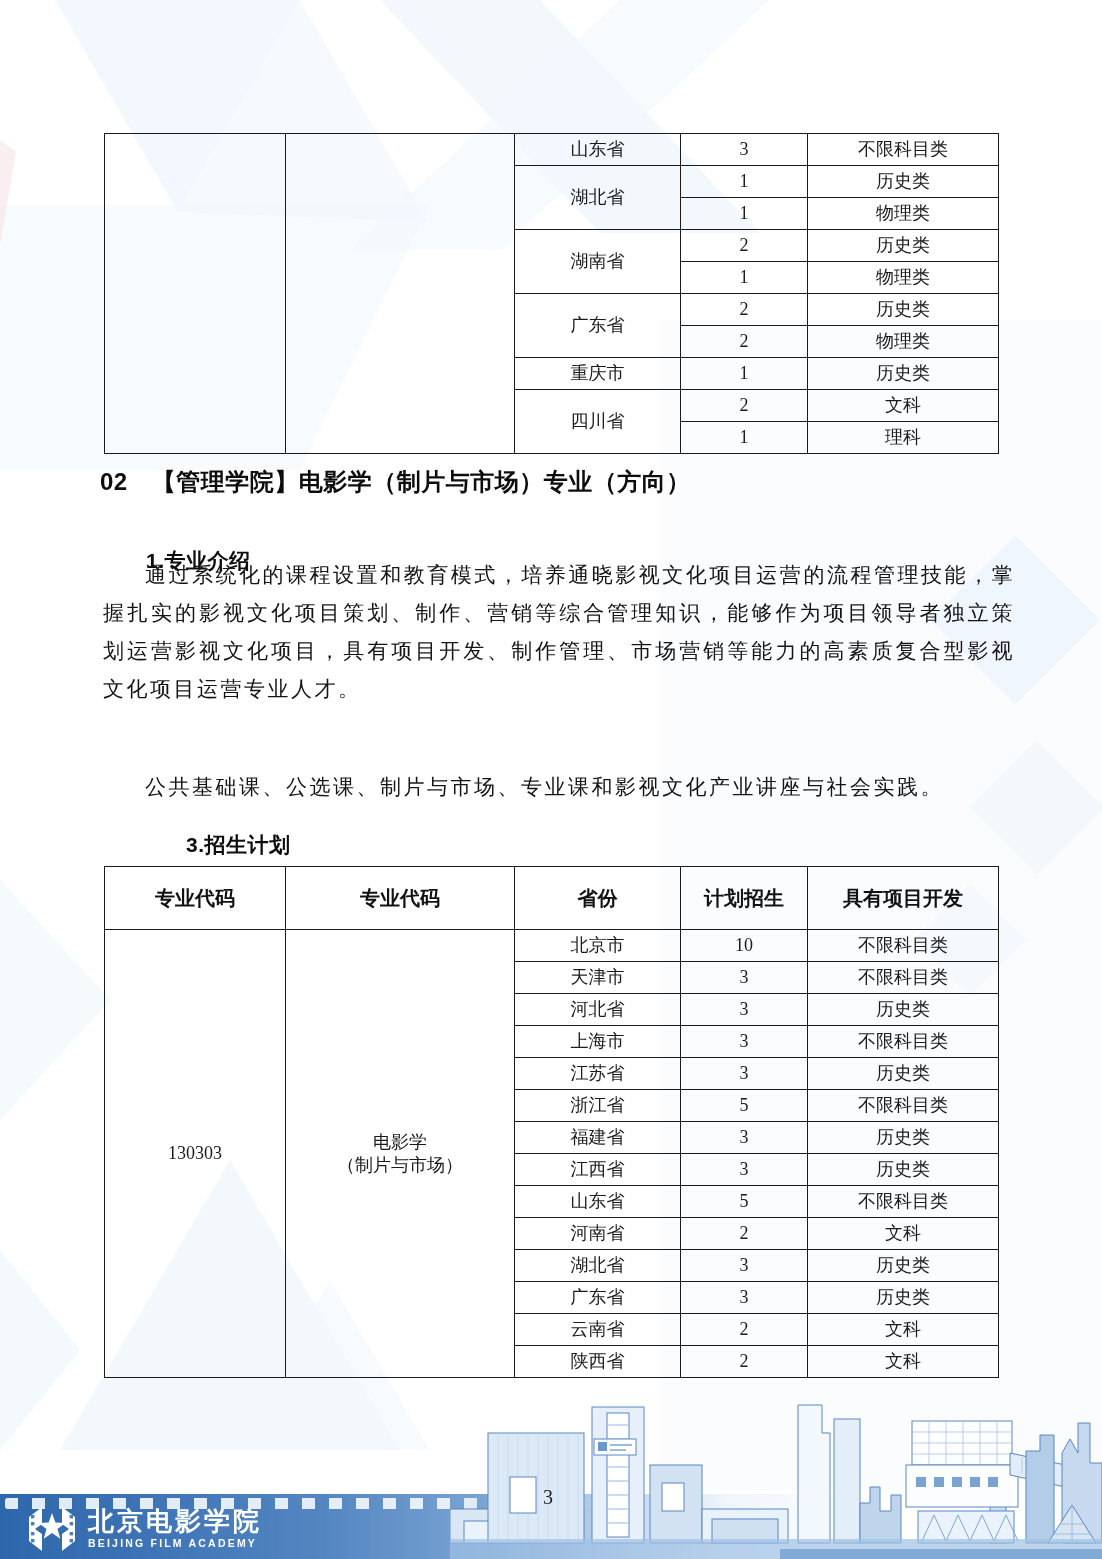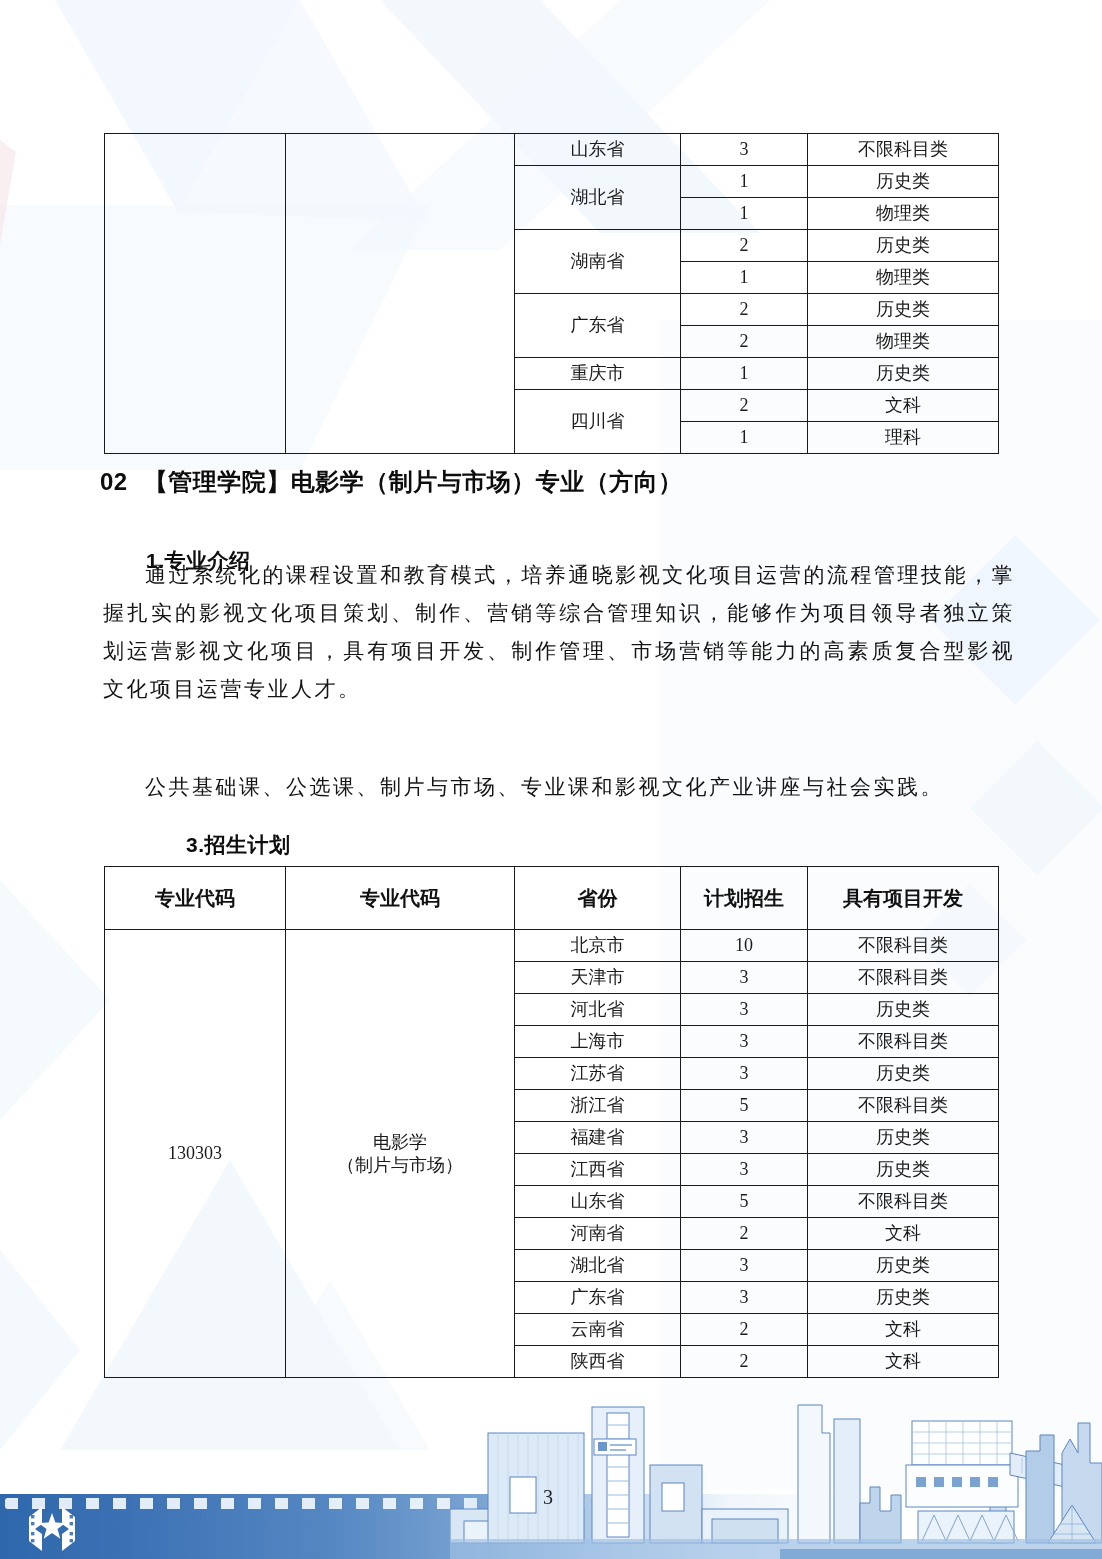--- a/index.html
+++ b/index.html
@@ -38,21 +38,21 @@
   }
   .c1{width:181px;}.c2{width:229px;}.c3{width:166px;}.c4{width:127px;}.c5{width:191px;}
   .major-cell{font-size:18px;line-height:1.7;}
 
   
   .abs{position:absolute;z-index:2;}
   #main-heading{
     left:100px;top:466px;width:960px;
     font-family:"Liberation Sans","DejaVu Sans",sans-serif;
     font-weight:700;font-size:24px;color:#0d0d0d;
-    display:flex;gap:16px;align-items:baseline;letter-spacing:.5px;
+    display:flex;gap:24px;align-items:baseline;letter-spacing:.5px;
   }
   .sec-title{
     left:146px;width:400px;
     font-family:"Liberation Sans","DejaVu Sans",sans-serif;
     font-weight:700;font-size:21px;color:#0d0d0d;letter-spacing:.5px;
   }
   #s1-title{top:547px;}
   #s2-title{top:741px;}
   #s3-title{top:831px;margin-left:40px;}
   .body-par{
@@ -340,15 +340,19 @@
       <rect x="5" y="20" width="3.4" height="3.4" fill="#4a7dbd"></rect>
       <rect x="5" y="30" width="3.4" height="3.4" fill="#4a7dbd"></rect>
       <rect x="5" y="37" width="3.4" height="3.4" fill="#4a7dbd"></rect>
       <polygon points="49,15 36,5 36,22 43,27 36,32 36,49 49,39" fill="#ffffff"></polygon>
       <rect x="43.6" y="13" width="3.4" height="3.4" fill="#4a7dbd"></rect>
       <rect x="43.6" y="20" width="3.4" height="3.4" fill="#4a7dbd"></rect>
       <rect x="43.6" y="30" width="3.4" height="3.4" fill="#4a7dbd"></rect>
       <rect x="43.6" y="37" width="3.4" height="3.4" fill="#4a7dbd"></rect>
       <polygon points="26,11 29.4,20.6 39.5,20.9 31.5,27 34.3,36.8 26,31 17.7,36.8 20.5,27 12.5,20.9 22.6,20.6" fill="#ffffff"></polygon>
     </svg>
+    <div id="logo-text">
+      <span id="logo-name-cn">北京电影学院</span>
+      <span id="logo-name-en">BEIJING FILM ACADEMY</span>
+    </div>
   </div>
 
 </div>
 
 </body></html>

